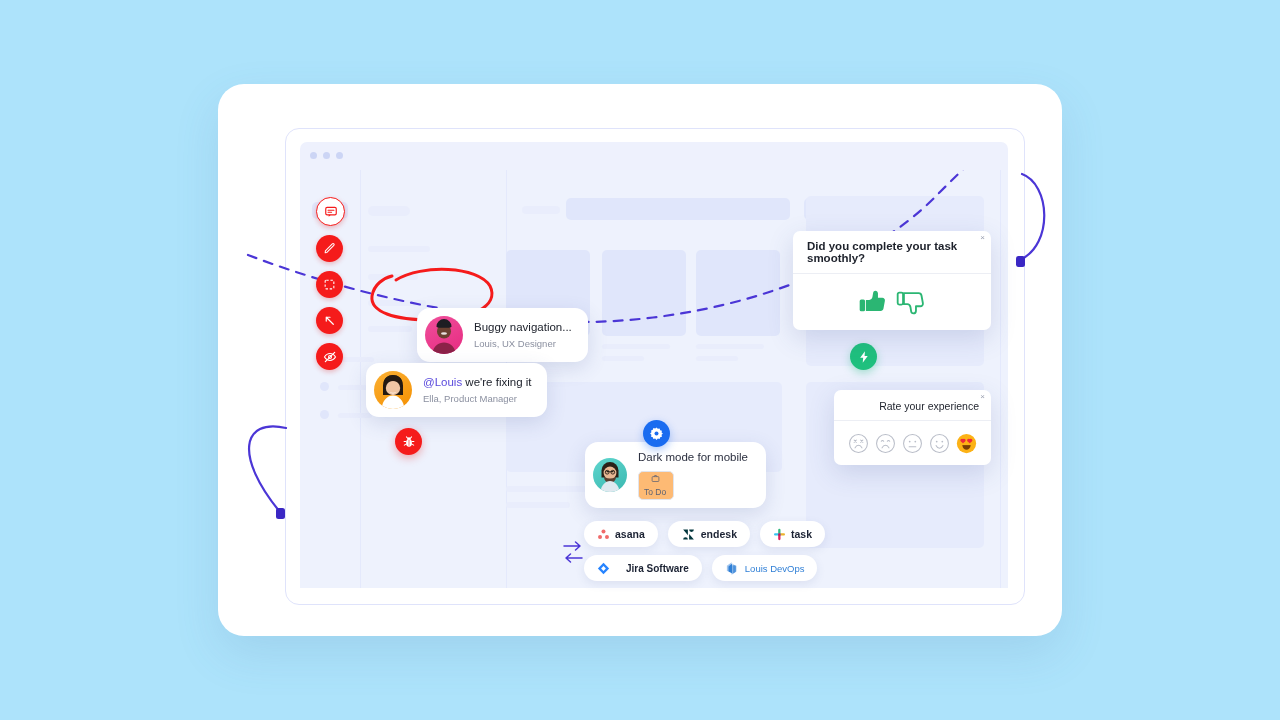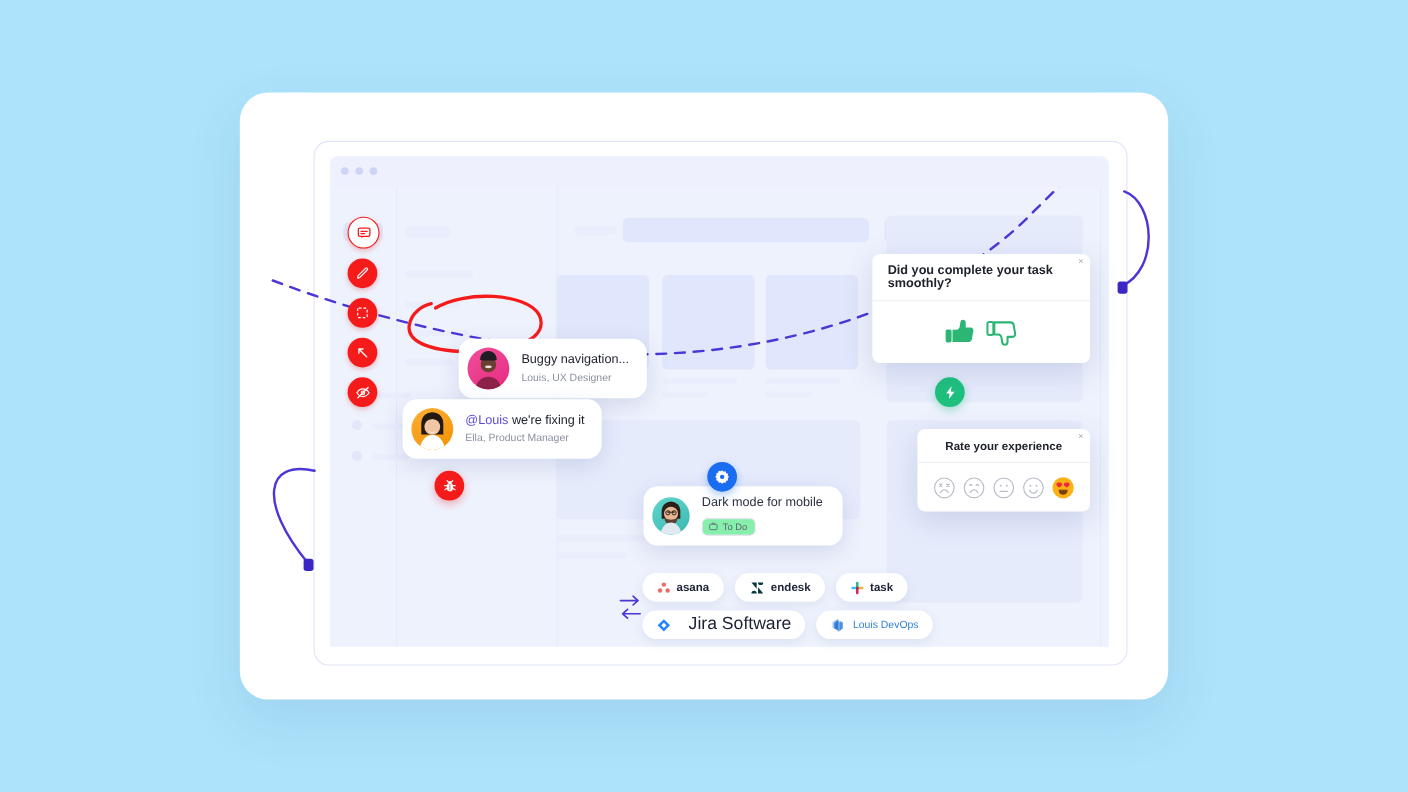--- a/index.html
+++ b/index.html
@@ -76,21 +76,21 @@
   .mention{color:#5b4bdd;}
 
   #comment-louis{left:417px;top:308px;}
   #comment-ella{left:366px;top:363px;}
   #comment-task{left:585px;top:442px;padding:8px 18px 8px 8px;}
   #comment-task .av{width:34px;height:34px;}
   #comment-task .t1{font-size:11.5px;font-weight:normal;color:#2c3040;}
   .badge{
     display:inline-flex;align-items:center;gap:4px;margin-top:5px;
     border:1px solid #e1e4ec;border-radius:5px;padding:2px 7px 2px 5px;
-    font-size:8.5px;color:#5d6273;background:#86efac;
+    font-size:8.5px;color:#5d6273;background:#fdba74;flex-direction:column;
   }
 
   
   .marker{
     position:absolute;border-radius:50%;
     display:flex;align-items:center;justify-content:center;
   }
   #marker-bug{left:395px;top:428px;width:27px;height:27px;background:#f51b1b;box-shadow:0 3px 8px rgba(230,30,30,.35);}
   #marker-gear{left:643px;top:420px;width:27px;height:27px;background:#1a6cf0;box-shadow:0 3px 8px rgba(20,100,240,.35);}
   #marker-bolt{left:850px;top:343px;width:27px;height:27px;background:#1fc07e;box-shadow:0 3px 8px rgba(20,180,120,.35);}
@@ -103,35 +103,35 @@
   .popup .close{
     position:absolute;right:6px;top:3px;font-size:8px;color:#9aa0b0;cursor:default;line-height:1;
   }
   .popup .head{
     padding:9px 14px 9px;border-bottom:1px solid #eceef4;
     font-size:11.5px;font-weight:bold;color:#1d212b;
   }
   #popup-thumbs{left:793px;top:231px;width:198px;}
   #popup-thumbs .body{height:56px;display:flex;align-items:center;justify-content:center;gap:4px;}
   #popup-rating{left:834px;top:390px;width:157px;}
-  #popup-rating .head{font-weight:bold;text-align:center;font-size:10.5px;padding:10px 12px 8px;}
+  #popup-rating .head{font-weight:normal;text-align:right;font-size:10.5px;padding:10px 12px 8px;}
   #popup-rating .body{height:44px;display:flex;align-items:center;justify-content:center;gap:6px;}
   .face{width:21px;height:21px;}
 
   
   .chips{position:absolute;left:584px;top:521px;display:flex;flex-direction:column;gap:8px;}
   .chiprow{display:flex;gap:10px;}
   .chip{
     background:#fff;border-radius:16px;height:26px;padding:0 13px;
     display:flex;align-items:center;gap:5px;
     box-shadow:0 3px 10px rgba(60,80,140,.10);
     font-size:10.5px;font-weight:bold;color:#1b2233;white-space:nowrap;
   }
   .chip.azure{font-weight:normal;color:#2f7fd6;font-size:9.5px;}
-  .chip.jira{font-weight:normal;color:#1b2233;font-size:16px;gap:16px;}
+  .chip.jira{font-weight:bold;color:#1b2233;font-size:10px;gap:16px;}
   .arrows{position:absolute;left:562px;top:538px;}
 </style>
 </head>
 <body>
 
 <div class="stage">
 
   <div class="white-card"></div>
 
   <div class="browser-frame"></div>

